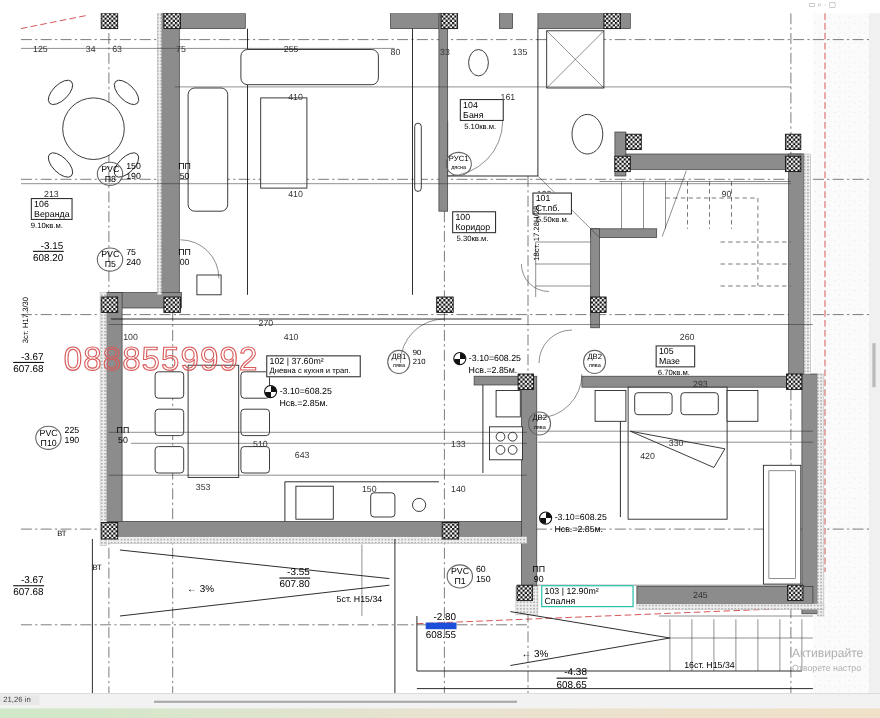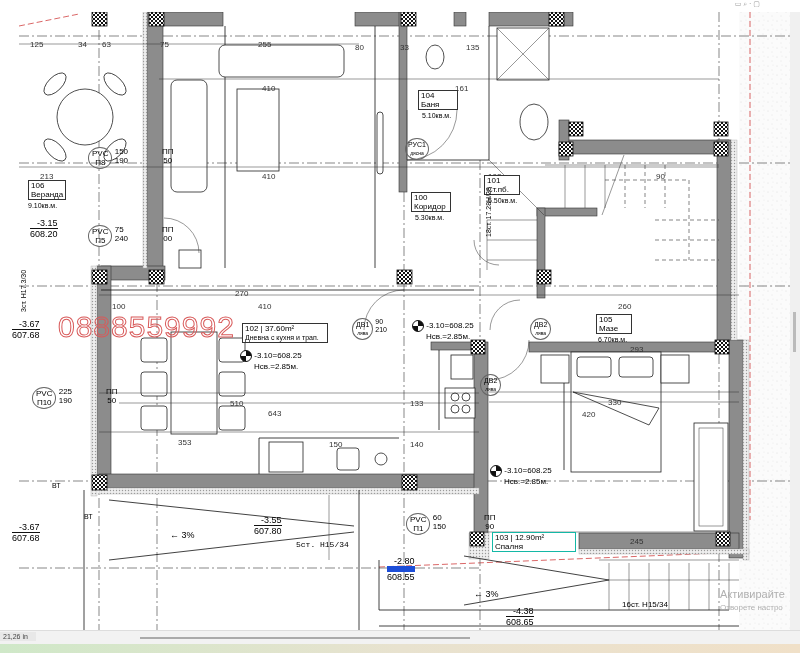--- a/index.html
+++ b/index.html
@@ -432,21 +432,21 @@
       <div style="position:absolute;left:480px;top:362px;font-size:7px;line-height:8px;">
         <span style="display:inline-block;border:1px solid #666;border-radius:50%;padding:2px 3px;text-align:center;"><span>ДВ2</span><br><span style="font-size:5px">лява</span></span>
       </div>
       <div style="position:absolute;left:405px;top:126px;font-size:7px;line-height:8px;">
         <span style="display:inline-block;border:1px solid #666;border-radius:50%;padding:2px 2px;text-align:center;"><span>РУС1</span><br><span style="font-size:5px">дясна</span></span>
       </div>
     </div>
 
     
     <div>
-      <span style="position:absolute;left:296px;top:528px;font-size:8px;font-family:Liberation Mono, monospace;">5ст. Н15/34</span>
+      <span style="position:absolute;left:306px;top:528px;font-size:8px;">5ст. Н15/34</span>
       <span style="position:absolute;left:622px;top:588px;font-size:8px;">16ст. Н15/34</span>
       <span style="position:absolute;left:485px;top:225px;font-size:7px;transform:rotate(-90deg);transform-origin:left top;">18ст. 17.28Н/28</span>
       <span style="position:absolute;left:20px;top:300px;font-size:7px;transform:rotate(-90deg);transform-origin:left top;">3ст. Н17.3/30</span>
       <span style="position:absolute;left:170px;top:518px;font-size:9px;">← <span>3%</span></span>
       <span style="position:absolute;left:474px;top:577px;font-size:9px;">← <span>3%</span></span>
       <span style="position:absolute;left:52px;top:470px;font-size:7px;">ВТ</span>
       <span style="position:absolute;left:84px;top:501px;font-size:7px;">ВТ</span>
     </div>
 
     

